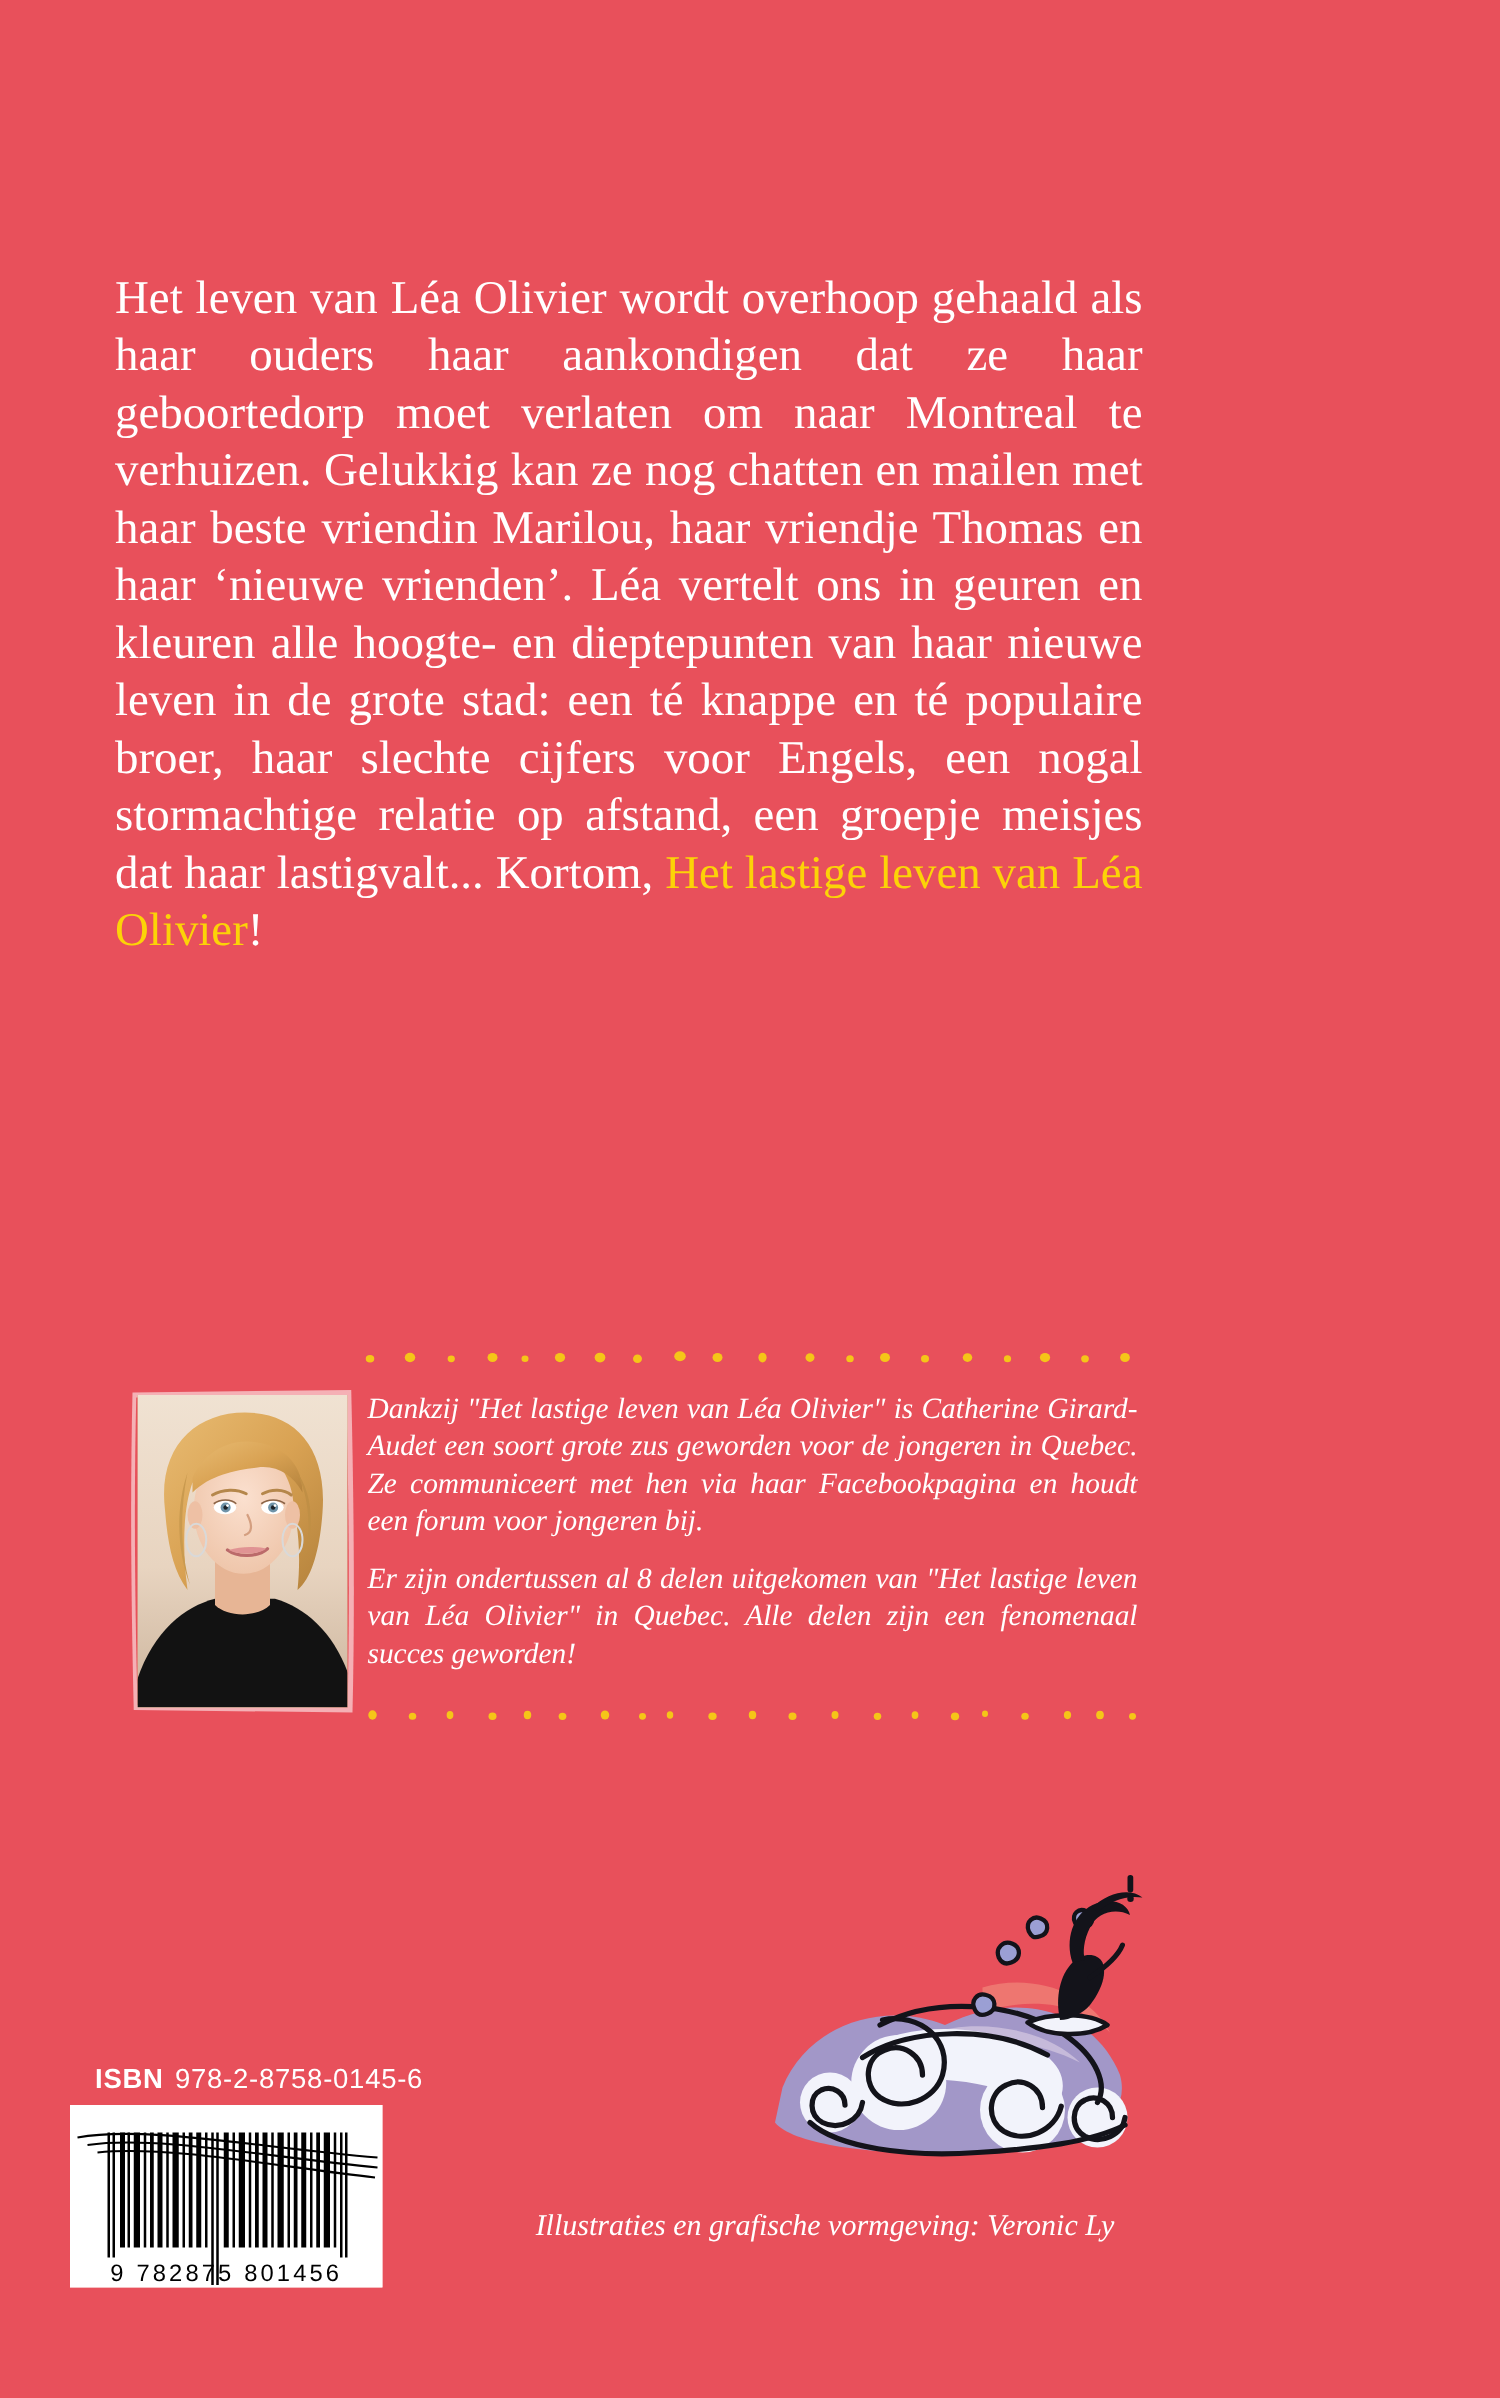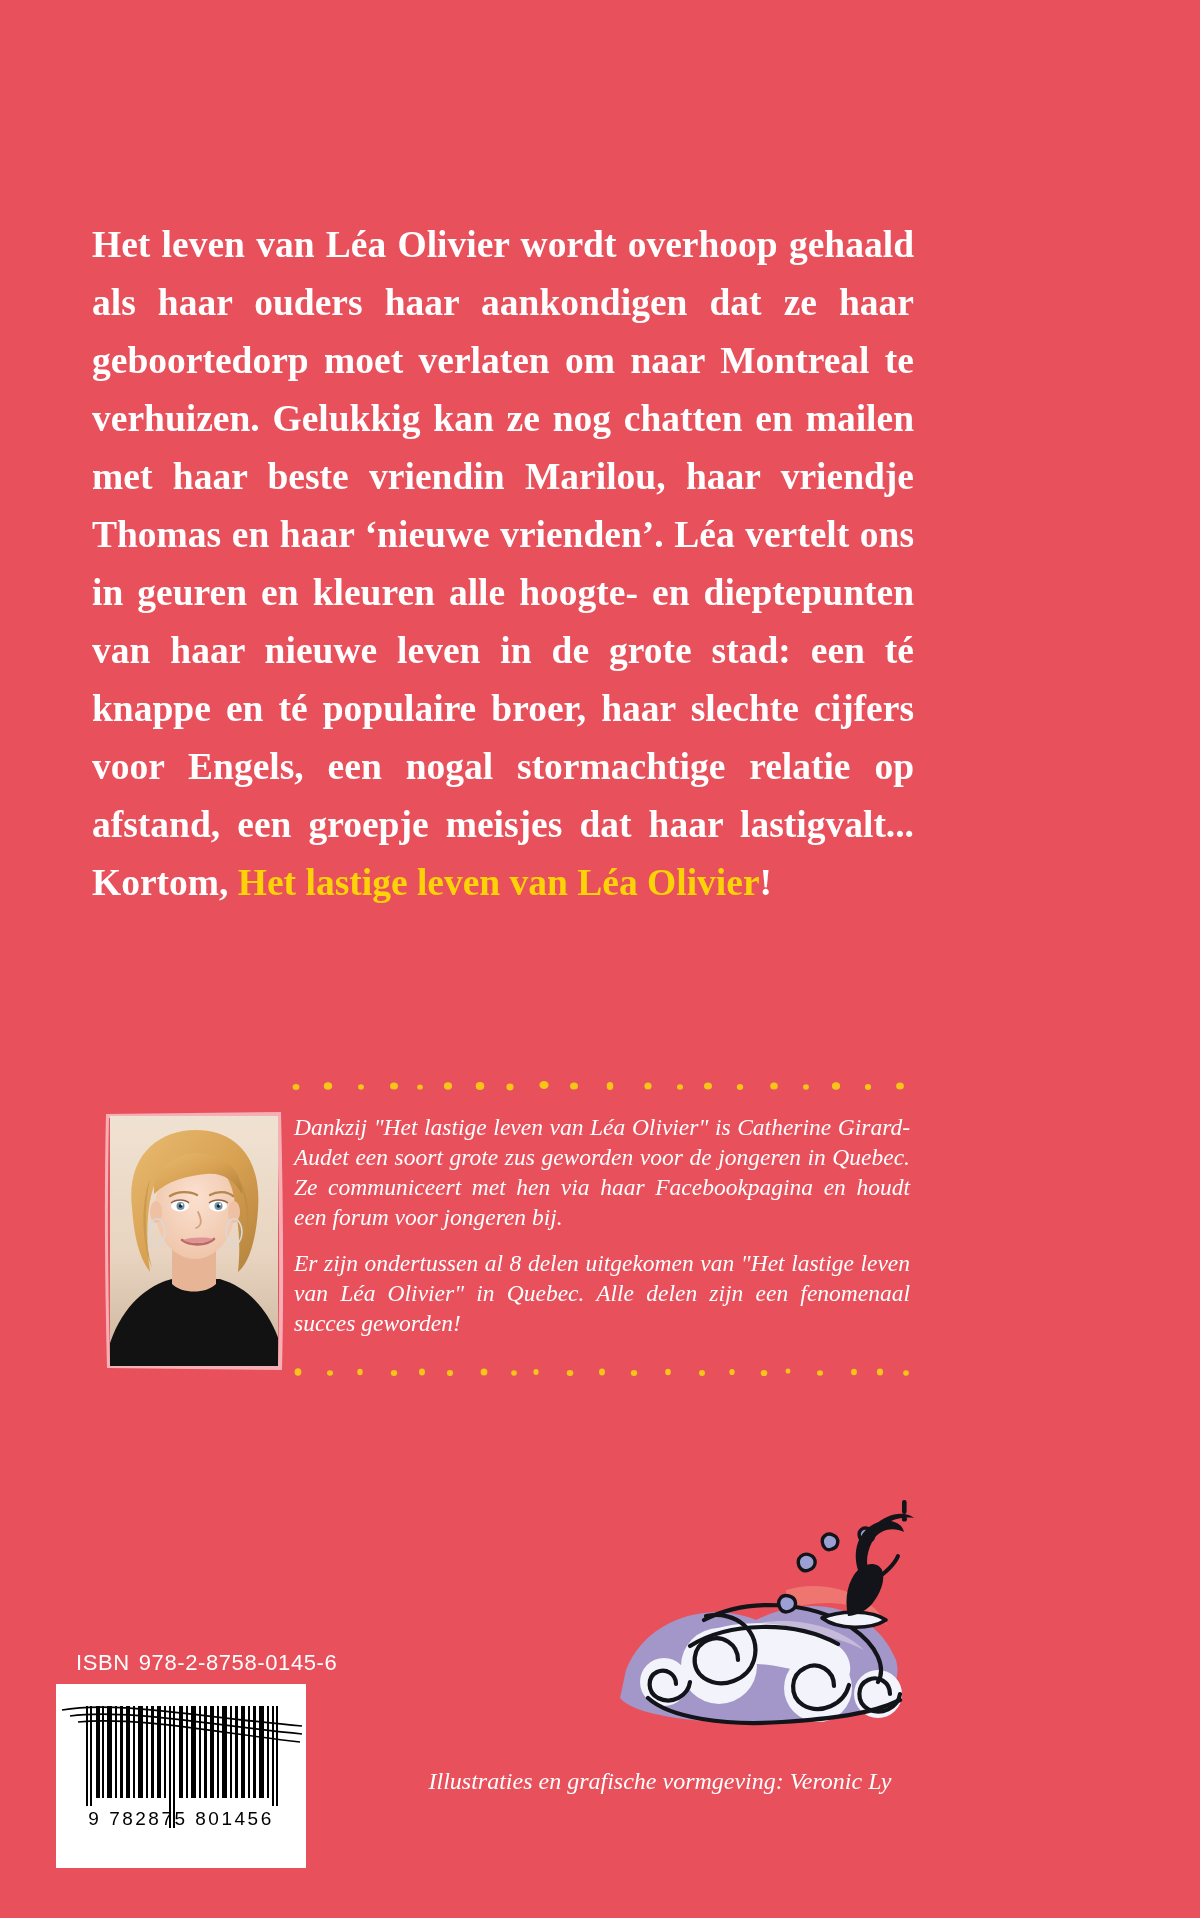--- a/index.html
+++ b/index.html
@@ -46,24 +46,24 @@
   .logo-waves svg { display: block; }
 
   
   .blurb {
     position: absolute;
     left: 92px;
     top: 216px;
     width: 822px;
     color: #ffffff;
     font-size: 37.5px;
-    line-height: 58px;
+    line-height: 46px;
     text-align: justify;
     text-justify: inter-word;
-    font-weight: 700;
+    font-weight: 400;
   }
   .blurb .title-hl { color: #fcd307; }
 
   
   .bio-panel {
     position: absolute;
     left: 288px;
     top: 1078px;
     width: 626px;
   }
@@ -114,29 +114,29 @@
   .isbn-label {
     position: absolute;
     left: 76px;
     top: 1650px;
     color: #ffffff;
     font-family: "Liberation Sans", sans-serif;
     font-size: 22px;
     letter-spacing: 0.6px;
     white-space: nowrap;
   }
-  .isbn-label .isbn-word { font-weight: 400; text-align: center; }
+  .isbn-label .isbn-word { font-weight: 700; text-align: center; }
   .isbn-label .isbn-num { font-weight: 400; margin-left: 9px; }
 
   .barcode {
     position: absolute;
     left: 56px;
     top: 1684px;
     width: 250px;
-    height: 184px;
+    height: 146px;
     background: #ffffff;
   }
   .barcode svg { display: block; }
 
   
   .wave-art {
     position: absolute;
     left: 586px;
     top: 1470px;
     width: 330px;

